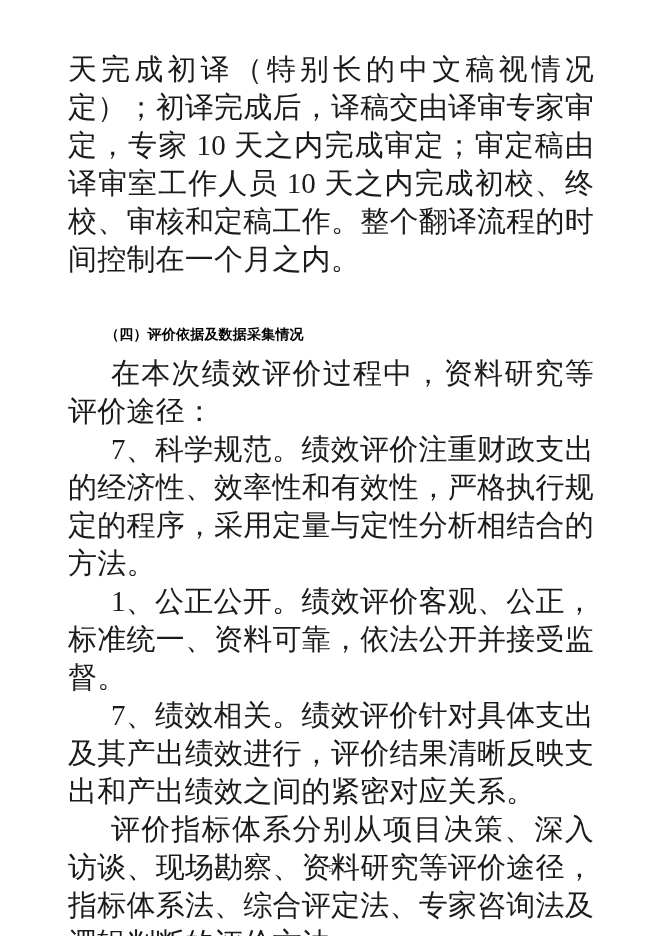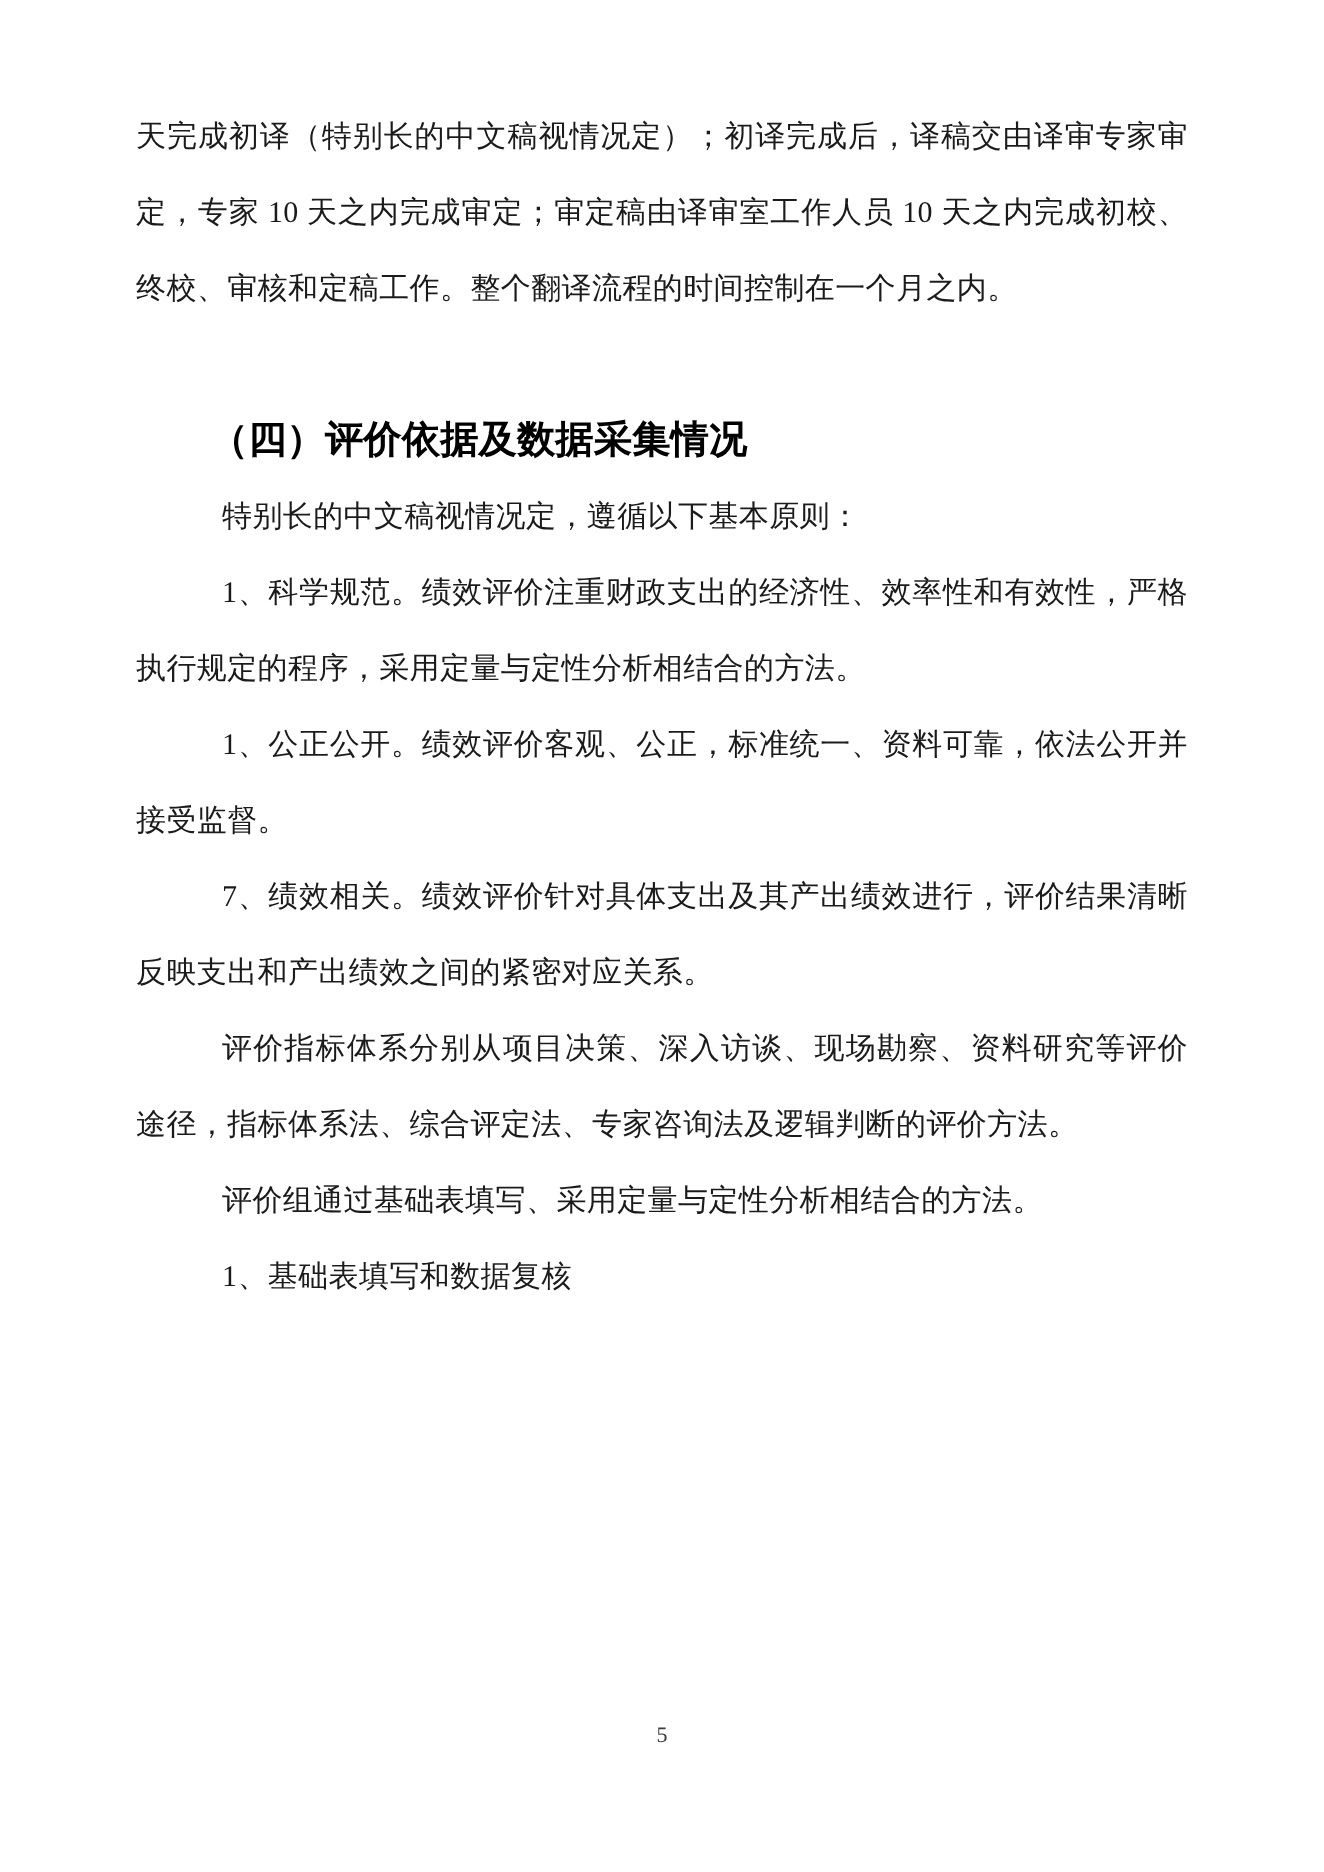--- a/index.html
+++ b/index.html
@@ -19,38 +19,38 @@
     box-sizing: border-box;
   }
   .content {
     position: absolute;
     left: 68px;
     top: 50px;
     width: 526px;
   }
   
   .para {
-    font-size: 15px;
+    font-size: 29px;
     line-height: 38px;
     color: #1b1b1b;
     text-align: justify;
     text-justify: inter-character;
     letter-spacing: 0.2px;
     margin: 0;
     word-break: break-all;
     font-family: "Liberation Serif", "DejaVu Serif", serif;
   }
   .para.indent {
     text-indent: 43px;
   }
   .para.noindent {
     text-indent: 0;
   }
   .heading {
-    font-size: 19px;
+    font-size: 14px;
     line-height: 38px;
     color: #000000;
     font-weight: bold;
     text-indent: 37px;
     margin: 0;
     letter-spacing: 0.2px;
     font-family: "Liberation Serif", "DejaVu Serif", serif;
   }
   .spacer-line {
     height: 38px;
@@ -75,23 +75,23 @@
 
 <div class="page">
   <div class="content">
 
     <p class="para noindent">天完成初译（特别长的中文稿视情况定）；初译完成后，译稿交由译审专家审定，专家 10 天之内完成审定；审定稿由译审室工作人员 10 天之内完成初校、终校、审核和定稿工作。整个翻译流程的时间控制在一个月之内。</p>
 
     <div class="spacer-line"></div>
 
     <p class="heading">（四）评价依据及数据采集情况</p>
 
-    <p class="para indent">特别长的中文稿视情况定，遵循以下基本原则：</p>
+    <p class="para indent">在本次绩效评价过程中，资料研究等评价途径：</p>
 
-    <p class="para indent">1、科学规范。绩效评价注重财政支出的经济性、效率性和有效性，严格执行规定的程序，采用定量与定性分析相结合的方法。</p>
+    <p class="para indent">7、科学规范。绩效评价注重财政支出的经济性、效率性和有效性，严格执行规定的程序，采用定量与定性分析相结合的方法。</p>
 
     <p class="para indent">1、公正公开。绩效评价客观、公正，标准统一、资料可靠，依法公开并接受监督。</p>
 
     <p class="para indent">7、绩效相关。绩效评价针对具体支出及其产出绩效进行，评价结果清晰反映支出和产出绩效之间的紧密对应关系。</p>
 
 
     <p class="para indent">评价指标体系分别从项目决策、深入访谈、现场勘察、资料研究等评价途径，指标体系法、综合评定法、专家咨询法及逻辑判断的评价方法。</p>
 
     <p class="para indent">评价组通过基础表填写、采用定量与定性分析相结合的方法。</p>
 

